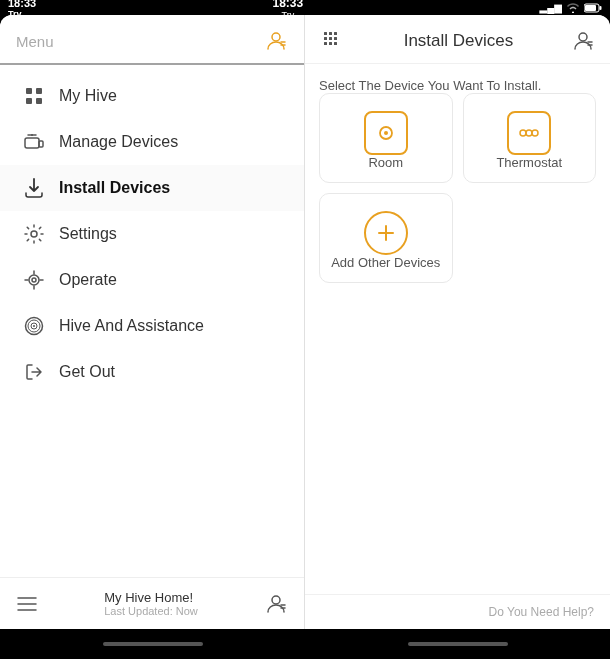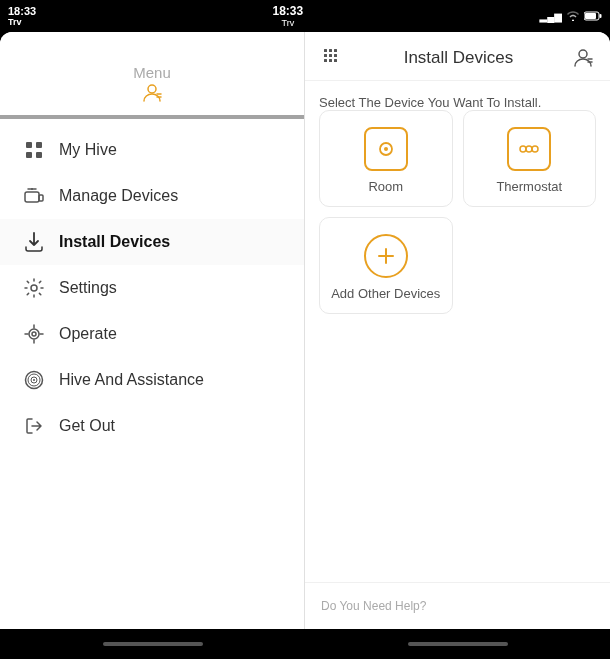--- a/index.html
+++ b/index.html
@@ -14,21 +14,21 @@
     }
 
     .status-bar {
       display: flex;
       justify-content: space-between;
       align-items: center;
       background: #000;
       color: #fff;
       font-size: 11px;
       padding: 2px 8px;
-      height: 32px;
+      height: 15px;
     }
 
     .status-left { font-weight: 600; font-size: 11px; }
     .status-right { display: flex; gap: 4px; align-items: center; font-size: 10px; }
 
     .main-container {
       display: flex;
       flex: 1;
       background: #fff;
       border-radius: 12px 12px 0 0;
@@ -41,23 +41,22 @@
       background: #fff;
       border-right: 1px solid #e0e0e0;
       display: flex;
       flex-direction: column;
     }
 
     .left-header {
       display: flex;
       align-items: center;
       justify-content: space-between;
-      padding: 32px 16px 10px 16px;
-      border-bottom: 4px solid #a3a3a3;
-      flex-direction: column;
+      padding: 14px 16px 10px 16px;
+      border-bottom: 2px solid #a3a3a3;
     }
 
     .left-header-title {
       font-size: 15px;
       color: #aaa;
     }
 
     .person-icon-orange {
       width: 24px;
       height: 24px;
@@ -165,21 +164,21 @@
     .device-card {
       border: 1.5px solid #e8e8e8;
       border-radius: 10px;
       display: flex;
       flex-direction: column;
       align-items: center;
       justify-content: center;
       padding: 16px 10px 12px 10px;
       cursor: pointer;
       background: #fff;
-      gap: 8px;
+      gap: 0;
       min-height: 90px;
     }
 
     .device-icon-box {
       width: 44px;
       height: 44px;
       border: 2px solid #e8a020;
       border-radius: 8px;
       display: flex;
       align-items: center;
@@ -198,22 +197,22 @@
 
     .device-label {
       font-size: 13px;
       color: #555;
       text-align: center;
     }
 
     .right-footer {
       display: flex;
       align-items: center;
-      justify-content: flex-start;
-      padding: 16px 16px;
+      justify-content: flex-end;
+      padding: 10px 16px;
       border-top: 1px solid #f0f0f0;
     }
 
     .help-text {
       font-size: 12px;
       color: #aaa;
     }
 
     .bottom-bar {
       background: #000;
@@ -357,20 +356,41 @@
           <svg width="20" height="20" viewBox="0 0 20 20" fill="none">
             <path d="M8 3H4a1 1 0 00-1 1v12a1 1 0 001 1h4" stroke="#555" stroke-width="1.5" stroke-linecap="round"></path>
             <path d="M13 14l4-4-4-4M17 10H8" stroke="#555" stroke-width="1.5" stroke-linecap="round" stroke-linejoin="round"></path>
           </svg>
         </div>
         <span class="nav-label">Get Out</span>
       </div>
 
     </nav>
 
+    <div class="left-footer">
+      <div class="nav-icon">
+        <svg width="20" height="16" viewBox="0 0 20 16" fill="none">
+          <line x1="1" y1="2" x2="19" y2="2" stroke="#555" stroke-width="1.5" stroke-linecap="round"></line>
+          <line x1="1" y1="8" x2="19" y2="8" stroke="#555" stroke-width="1.5" stroke-linecap="round"></line>
+          <line x1="1" y1="14" x2="19" y2="14" stroke="#555" stroke-width="1.5" stroke-linecap="round"></line>
+        </svg>
+      </div>
+      <div class="left-footer-info">
+        <span class="left-footer-title">My Hive Home!</span>
+        <span class="left-footer-sub">Last Updated: Now</span>
+      </div>
+      <div class="person-icon-orange">
+        <svg width="22" height="22" viewBox="0 0 22 22" fill="none">
+          <circle cx="11" cy="7" r="4" stroke="#555" stroke-width="1.5"></circle>
+          <path d="M3 19c0-4 3.6-7 8-7s8 3 8 7" stroke="#555" stroke-width="1.5" stroke-linecap="round"></path>
+          <line x1="16" y1="12" x2="20" y2="12" stroke="#555" stroke-width="1.5" stroke-linecap="round"></line>
+          <line x1="16" y1="15" x2="20" y2="15" stroke="#555" stroke-width="1.5" stroke-linecap="round"></line>
+        </svg>
+      </div>
+    </div>
   </div>
 
   <div class="right-panel">
 
     <div class="right-header">
       <div class="dots-icon">
         <svg width="20" height="20" viewBox="0 0 20 20" fill="none">
           <rect x="1" y="1" width="3" height="3" rx="0.5" fill="#555"></rect>
           <rect x="6" y="1" width="3" height="3" rx="0.5" fill="#555"></rect>
           <rect x="11" y="1" width="3" height="3" rx="0.5" fill="#555"></rect>

